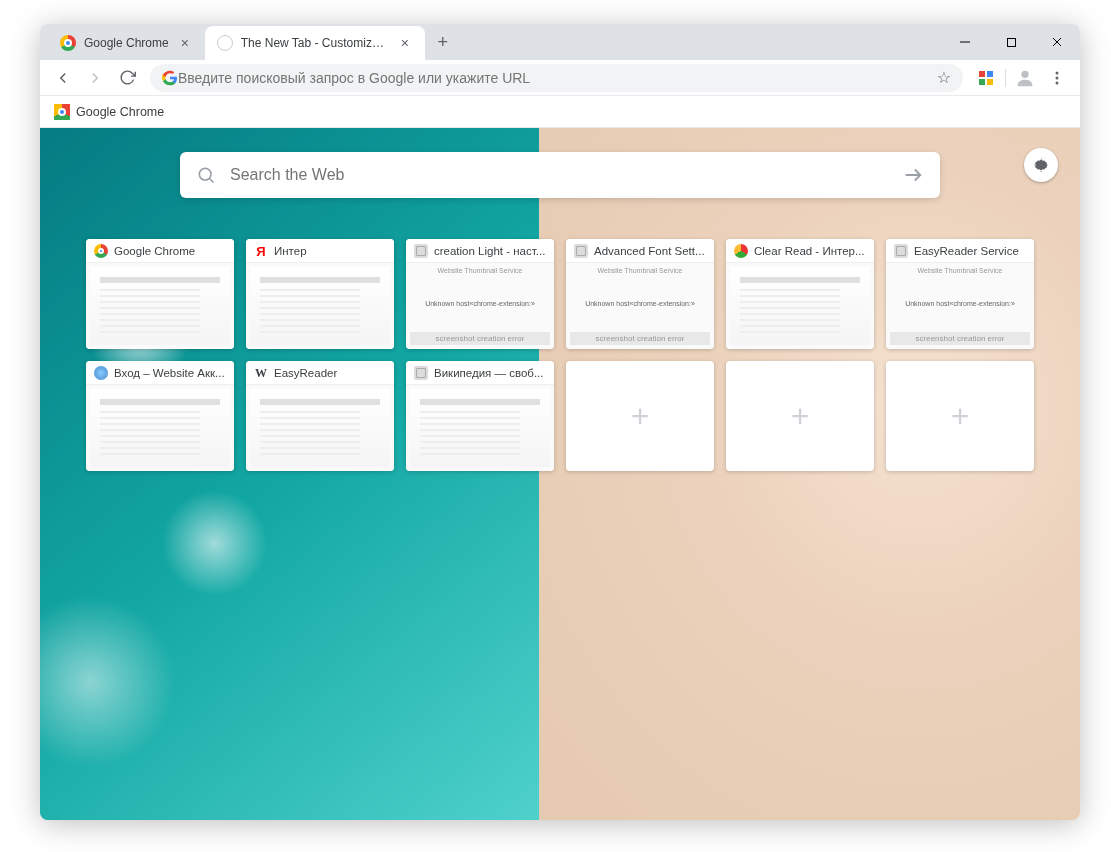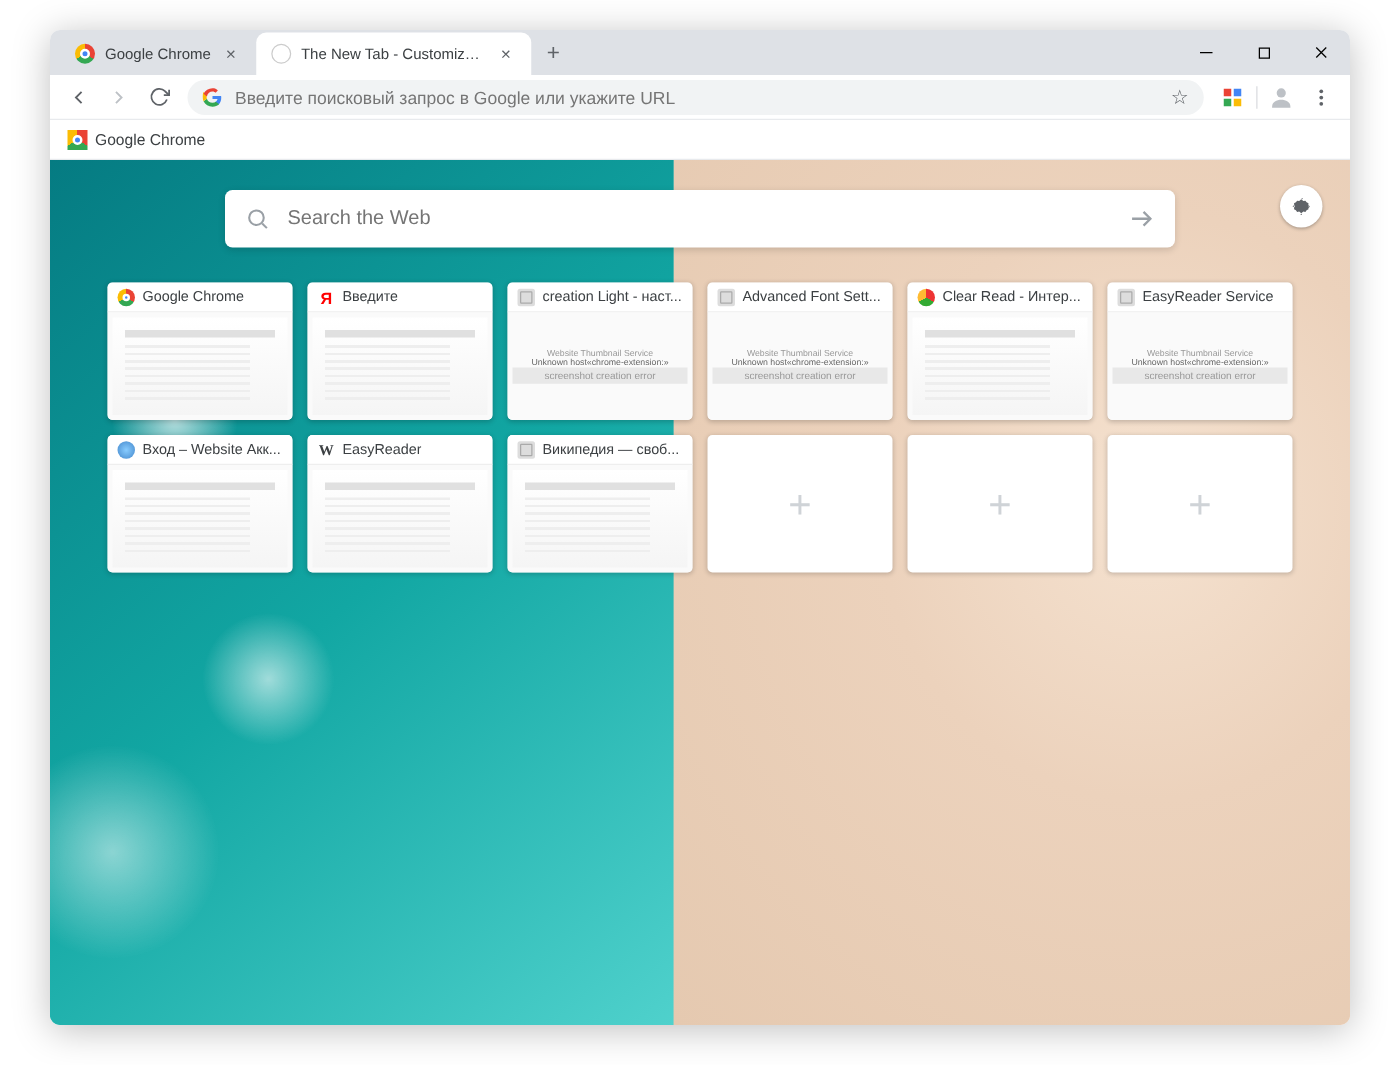--- a/index.html
+++ b/index.html
@@ -13,48 +13,48 @@
 .chrome-favicon { background: conic-gradient(#ea4335 0 120deg,#34a853 120deg 240deg,#fbbc05 240deg 360deg); position: relative; }
 .chrome-favicon::after { content:""; position:absolute; inset:4px; background:#4285f4; border:2px solid #fff; border-radius:50%; }
 .tab-title { white-space: nowrap; overflow: hidden; text-overflow: ellipsis; flex: 1; }
 .tab-close { width: 16px; height: 16px; display: flex; align-items: center; justify-content: center; color: #5f6368; font-size: 14px; cursor: pointer; }
 .newtab-btn { width: 28px; height: 28px; display: flex; align-items: center; justify-content: center; color: #5f6368; font-size: 18px; cursor: pointer; margin-left: 4px; margin-bottom: 4px; }
 .win-ctrls { margin-left: auto; display: flex; height: 36px; }
 .win-ctrls div { width: 46px; display: flex; align-items: center; justify-content: center; color: #000; font-size: 14px; }
 .toolbar { height: 36px; background: #fff; display: flex; align-items: center; padding: 0 8px; gap: 2px; border-bottom: 1px solid #e8eaed; }
 .nav-btn { width: 30px; height: 30px; display: flex; align-items: center; justify-content: center; color: #5f6368; cursor: pointer; }
 .nav-btn.disabled { color: #bdc1c6; }
-.omnibox { flex: 1; height: 28px; background: #f1f3f4; border-radius: 14px; display: flex; align-items: center; padding: 0 12px; gap: 10px; margin: 16px 6px; }
+.omnibox { flex: 1; height: 28px; background: #f1f3f4; border-radius: 14px; display: flex; align-items: center; padding: 0 12px; margin: 16px 6px; }
 .omnibox .g-icon { width: 16px; height: 16px; }
 .omnibox input { flex: 1; border: none; background: transparent; outline: none; font-size: 14px; color: #80868b; }
 .star-btn, .ext-btn, .profile-btn, .menu-btn { width: 30px; height: 30px; display: flex; align-items: center; justify-content: center; color: #5f6368; cursor: pointer; }
 .sep { width: 1px; height: 18px; background: #dadce0; margin: 0 2px; }
 .bookmarks-bar { height: 32px; background: #fff; display: flex; align-items: center; padding: 0 8px; gap: 8px; border-bottom: 1px solid #e8eaed; }
 .bookmark { display: flex; align-items: center; gap: 6px; font-size: 12.5px; color: #3c4043; padding: 4px 6px; cursor: pointer; }
 .content { flex: 1; position: relative; overflow: hidden; }
 .bg { position: absolute; inset: 0; background: linear-gradient(120deg,#0a9396 0%,#0a9396 15%,#2bc4c0 25%,#6dd5d0 35%,#e0c5b0 55%,#edd5c0 70%,#f0dac8 100%); }
 .bg::before { content:""; position:absolute; left:0; top:0; width:48%; height:100%; background: radial-gradient(circle at 20% 30%,rgba(255,255,255,.7) 0%,transparent 8%), radial-gradient(circle at 35% 60%,rgba(255,255,255,.6) 0%,transparent 10%), radial-gradient(circle at 10% 80%,rgba(255,255,255,.5) 0%,transparent 12%), linear-gradient(140deg,#057b82,#12a7a3,#4fd1cc); }
 .bg::after { content:""; position:absolute; right:0; top:0; width:52%; height:100%; background: radial-gradient(ellipse at 70% 40%,#f5e2d0 0%,#ecd2bc 40%,#e5c9b0 100%); }
 .page { position: relative; z-index: 2; padding: 24px 46px; }
 .gear-wrap { position: absolute; top: 20px; right: 22px; z-index: 3; }
 .gear { width: 34px; height: 34px; background: #fff; border-radius: 50%; display: flex; align-items: center; justify-content: center; color: #5f6368; box-shadow: 0 1px 3px rgba(0,0,0,.3); cursor: pointer; }
-.search-wrap { max-width: 760px; margin: 0 auto 28px; }
+.search-wrap { max-width: 760px; margin: 0 auto 41px; }
 .search-box { height: 46px; background: #fff; border-radius: 6px; box-shadow: 0 2px 6px rgba(0,0,0,.15); display: flex; align-items: center; padding: 0 16px; gap: 14px; }
 .search-box .s-icon { color: #9aa0a6; }
 .search-box input { flex: 1; border: none; outline: none; font-size: 16px; color: #9aa0a6; }
 .search-box .go-icon { color: #9aa0a6; cursor: pointer; }
 .tiles { display: grid; grid-template-columns: repeat(6, 1fr); gap: 12px; max-width: 950px; margin: 0 auto; }
 .tile { background: #fff; border-radius: 4px; box-shadow: 0 1px 4px rgba(0,0,0,.2); height: 110px; overflow: hidden; cursor: pointer; display: flex; flex-direction: column; }
 .tile-header { height: 24px; background: #fff; display: flex; align-items: center; gap: 6px; padding: 0 8px; font-size: 11.5px; color: #3c4043; border-bottom: 1px solid #eee; flex-shrink: 0; }
 .tile-header .ico { width: 14px; height: 14px; flex-shrink: 0; }
 .tile-title { white-space: nowrap; overflow: hidden; text-overflow: ellipsis; }
 .tile-body { flex: 1; background: #fafafa; font-size: 8px; color: #999; padding: 4px; overflow: hidden; position: relative; }
 .tile.empty { background: #fff; display: flex; align-items: center; justify-content: center; }
 .tile.empty .plus { font-size: 32px; color: #cfd3d7; font-weight: 300; }
-.thumb-err { display:flex; flex-direction:column; align-items:center; justify-content:center; height:100%; text-align:center; color:#999; }
+.thumb-err { display:flex; flex-direction:column; align-items:center; justify-content:space-between; height:100%; text-align:center; color:#999; }
 .thumb-err .t1 { font-size:7px; }
 .thumb-err .t2 { font-size:7px; color:#666; }
 .thumb-err .t3 { font-size:8px; background:#e8e8e8; width:100%; padding:2px 0; }
 .thumb-generic { background: linear-gradient(#fff,#f5f5f5); height:100%; position:relative; }
 .thumb-generic::before { content:""; position:absolute; top:10px; left:10px; right:10px; height:6px; background:#e0e0e0; }
 .thumb-generic::after { content:""; position:absolute; top:22px; left:10px; right:30px; bottom:10px; background:repeating-linear-gradient(#eee,#eee 2px,transparent 2px,transparent 6px); }
 svg { display: block; }
 .ico-generic { background:#ddd; border-radius:2px; position:relative; }
 .ico-generic::after { content:""; position:absolute; inset:2px; border:1px solid #aaa; border-radius:1px; }
 </style>
@@ -192,21 +192,21 @@
               <span class="ico chrome-favicon" style="border-radius:50%"></span>
               <span class="tile-title">Google Chrome</span>
             </div>
           <div class="tile-body">
               <div class="thumb-generic"></div>
             </div>
         </div>
         <div class="tile">
           <div class="tile-header">
               <span class="ico" style="color:#f00;font-weight:bold;font-size:13px;width:14px;text-align:center">Я</span>
-              <span class="tile-title">Введите</span>
+              <span class="tile-title">Интер</span>
             </div>
           <div class="tile-body">
               <div class="thumb-generic"></div>
             </div>
         </div>
         <div class="tile">
           <div class="tile-header">
               <span class="ico ico-generic"></span>
               <span class="tile-title">creation Light - наст...</span>
             </div>

